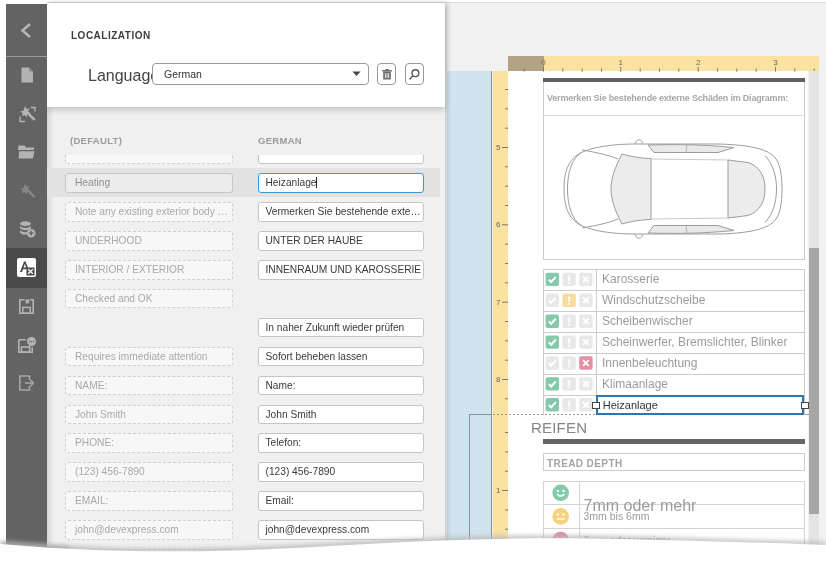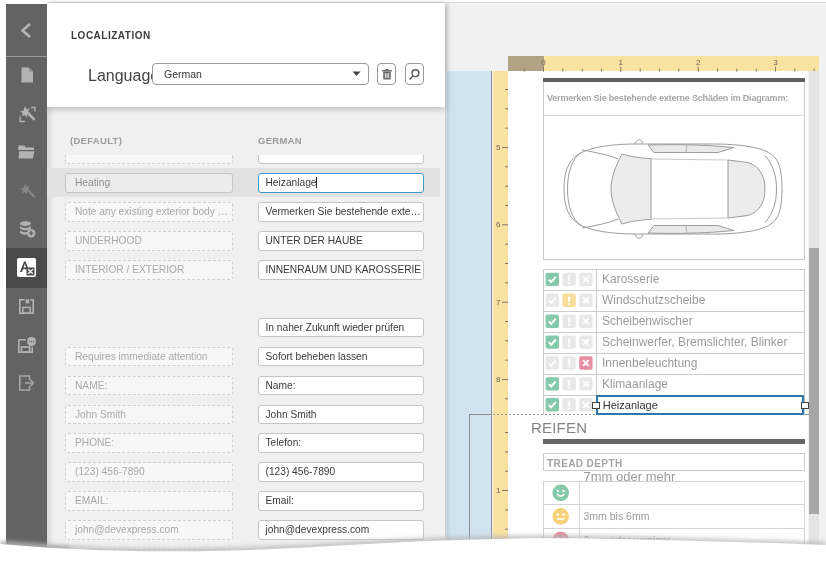--- a/index.html
+++ b/index.html
@@ -291,21 +291,21 @@
       <circle cx="2.9" cy="-1.9" r="1.2" fill="#fff"></circle>
     <path d="M-3.3,2.7 L3.3,2.7" stroke="#fff" stroke-width="1.5" stroke-linecap="round"></path>
     </g>
   <g transform="translate(17.7,59)">
       <circle r="8.3" fill="#e38b9d"></circle>
     <circle cx="-2.9" cy="-1.9" r="1.2" fill="#fff"></circle>
       <circle cx="2.9" cy="-1.9" r="1.2" fill="#fff"></circle>
     <path d="M-3.3,4 Q0,1 3.3,4" fill="none" stroke="#fff" stroke-width="1.5" stroke-linecap="round"></path>
     </g>
 </svg>
-<div class="a" style="left:583.5px;top:469px;font-size:13px;color:#9b9b9b;">7mm oder mehr</div>
+<div class="a" style="left:583.5px;top:497px;font-size:16px;color:#9b9b9b;">7mm oder mehr</div>
 <div class="a" style="left:583.5px;top:510px;font-size:10.5px;color:#9b9b9b;">3mm bis 6mm</div>
 <div class="a" style="left:583.5px;top:533.5px;font-size:10.5px;color:#9b9b9b;">2mm oder weniger</div>
 
 <div class="a" style="left:47px;top:3px;width:398px;height:559px;background:#f0f0f0;
   box-shadow:2px 0 5px rgba(0,0,0,.20);"></div>
 <div class="a" style="left:47px;top:3px;width:398px;height:104px;background:#fff;
   box-shadow:0 3px 6px rgba(0,0,0,.18);"></div>
 <div class="a" style="left:71px;top:30px;font-size:10px;font-weight:bold;letter-spacing:.5px;color:#3d3d3d;">LOCALIZATION</div>
 <div class="a" style="left:88px;top:67px;font-size:16px;color:#444;">Language</div>
 
@@ -352,20 +352,21 @@
 
   <div class="lbl" style="left:18px;top:47.2px;">Note any existing exterior body damage in the diagram</div>
   <div class="inp" style="left:210.5px;top:47.2px;">Vermerken Sie bestehende externe Schäden im Diagramm:</div>
 
   <div class="lbl" style="left:18px;top:76.1px;">UNDERHOOD</div>
   <div class="inp" style="left:210.5px;top:76.1px;">UNTER DER HAUBE</div>
 
   <div class="lbl" style="left:18px;top:105px;">INTERIOR / EXTERIOR</div>
   <div class="inp" style="left:210.5px;top:105px;">INNENRAUM UND KAROSSERIE</div>
 
+  <div class="lbl" style="left:18px;top:133.9px;">Checked and OK</div>
 
   <div class="inp" style="left:210.5px;top:162.8px;">In naher Zukunft wieder prüfen</div>
 
   <div class="lbl" style="left:18px;top:191.7px;">Requires immediate attention</div>
   <div class="inp" style="left:210.5px;top:191.7px;">Sofort beheben lassen</div>
 
   <div class="lbl" style="left:18px;top:220.6px;">NAME:</div>
   <div class="inp" style="left:210.5px;top:220.6px;">Name:</div>
 
   <div class="lbl" style="left:18px;top:249.5px;">John Smith</div>

